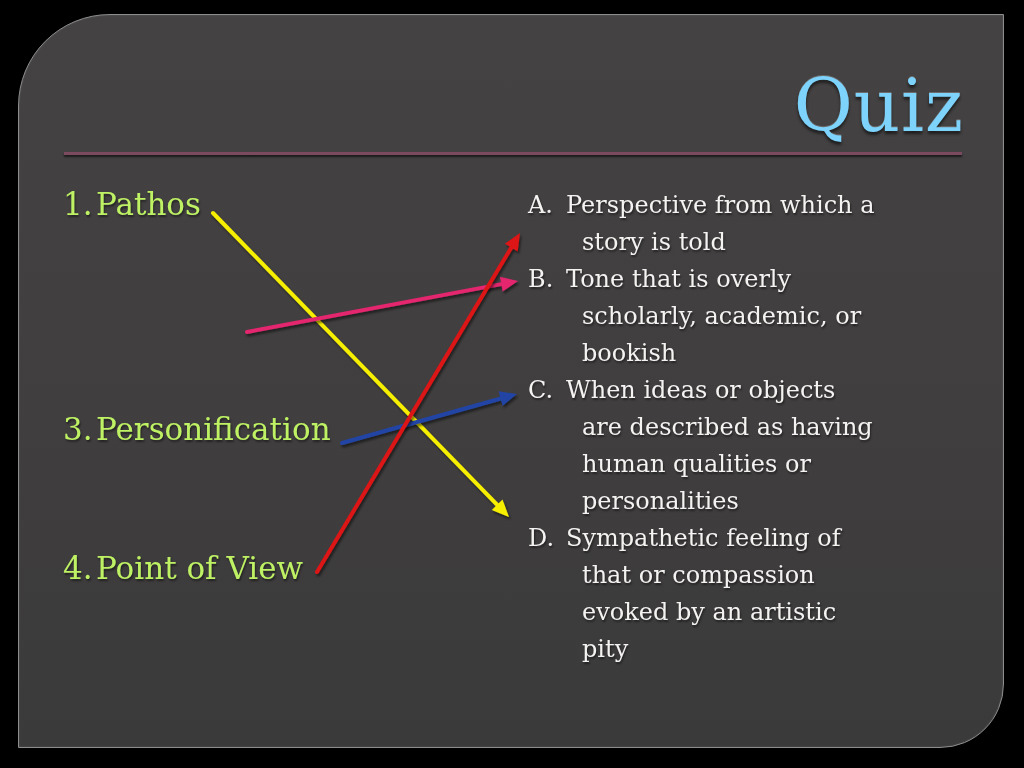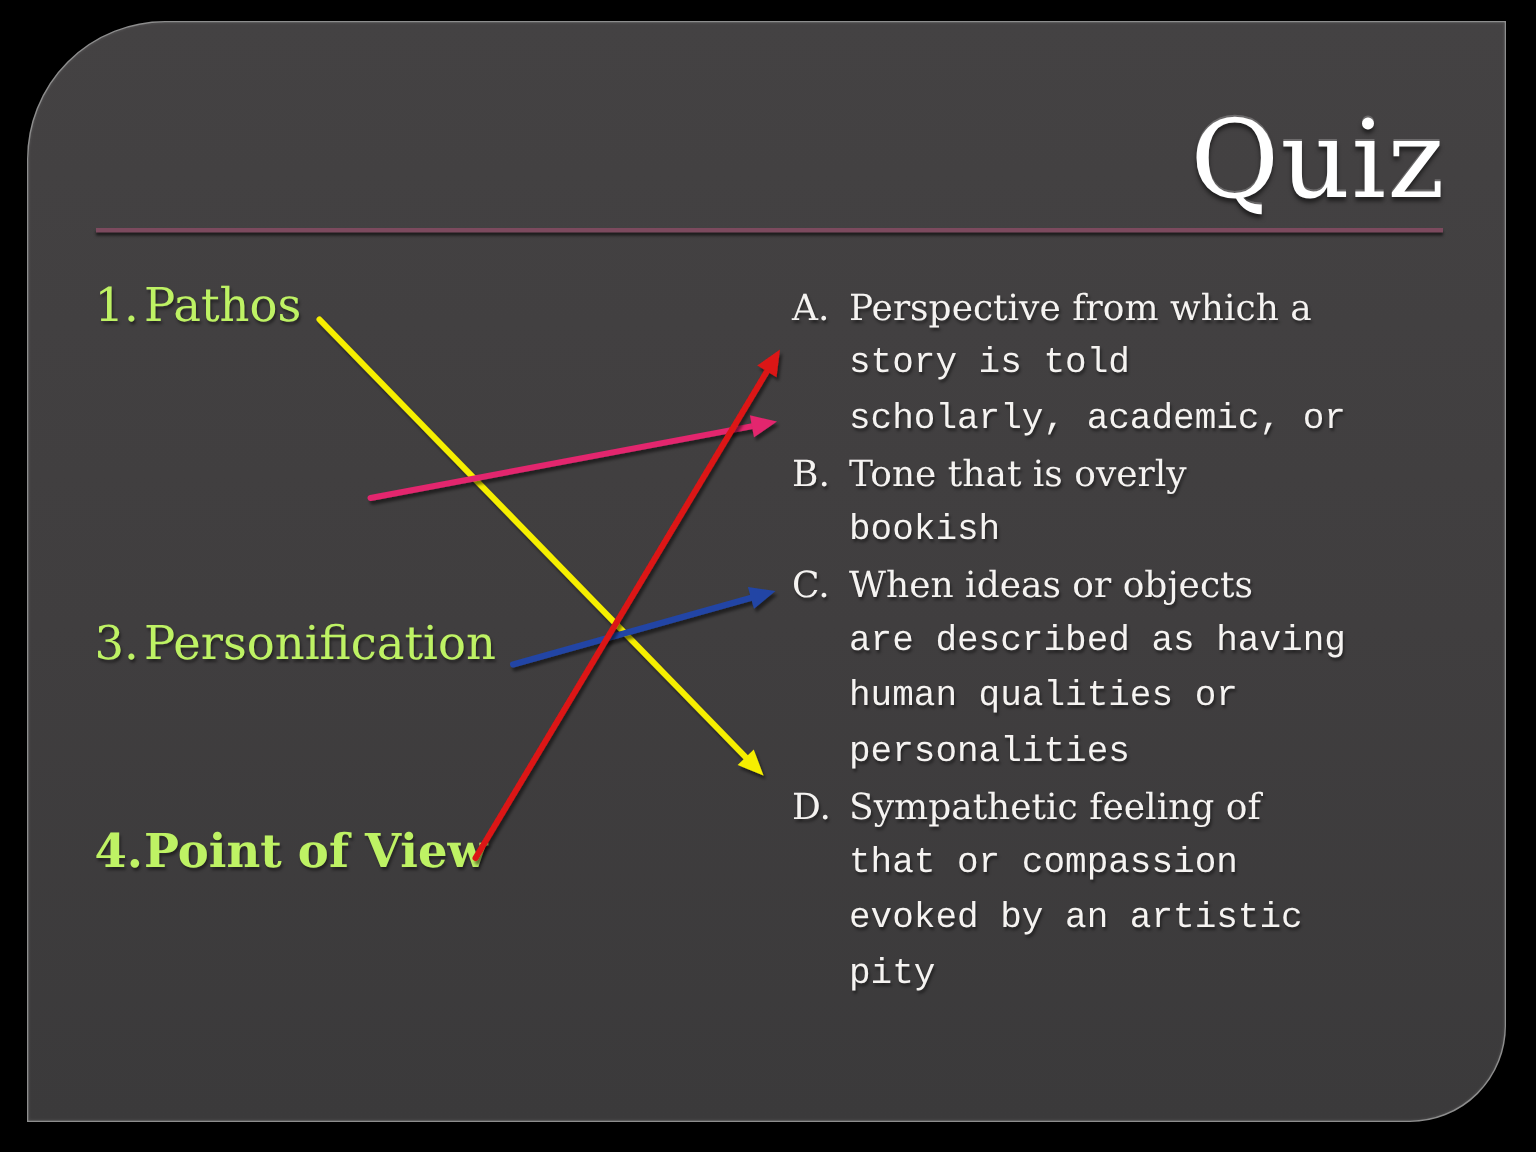--- a/index.html
+++ b/index.html
@@ -29,21 +29,21 @@
     box-sizing: border-box;
     box-shadow: inset 0 0 2px rgba(255,255,255,0.15);
   }
   .slide-title {
     position: absolute;
     top: 70px;
     right: 60px;
     font-size: 72px;
     line-height: 1;
     letter-spacing: 1px;
-    color: #ffffff;
+    color: #7dd3fc;
     text-shadow: 0 3px 3px rgba(0,0,0,0.55), 0 -1px 0 rgba(255,255,255,0.22);
   }
   .divider {
     position: absolute;
     left: 64px;
     top: 152px;
     width: 898px;
     height: 3px;
     background: #7c4a5e;
     box-shadow: 0 2px 2px rgba(0,0,0,0.6);
@@ -57,37 +57,37 @@
     white-space: nowrap;
     text-shadow: 1px 2px 2px rgba(0,0,0,0.45);
   }
   .term .num {
     display: inline-block;
     width: 33px;
   }
   #term-1 { top: 186px; }
   #term-2 { top: 306px; }
   #term-3 { top: 411px; }
-  #term-4 { top: 550px; font-weight: bold; }
+  #term-4 { top: 550px; }
   .definitions {
     position: absolute;
     left: 528px;
     top: 187px;
     width: 460px;
     color: #f5f3f1;
     font-size: 24px;
     line-height: 37px;
     text-shadow: 1px 2px 2px rgba(0,0,0,0.45);
   }
   .def-line { white-space: nowrap; }
   .def-line .letter {
     display: inline-block;
     width: 38px;
   }
-  .def-line.cont { margin-left: 38px; font-family: Liberation Mono, monospace; }
+  .def-line.cont { margin-left: 54px; }
   #arrow-svg {
     position: absolute;
     left: 0;
     top: 0;
     width: 1024px;
     height: 768px;
     pointer-events: none;
   }
 </style>
 </head>
@@ -110,24 +110,24 @@
   <div class="term" id="term-4">
     <span class="num">4.</span><span>Point of View</span>
   </div>
 
   <div class="definitions">
     <div class="def-line first">
       <span class="letter">A.</span><span>Perspective from which a</span>
     </div>
     <div class="def-line cont">story is told</div>
 
-    <div class="def-line cont">scholarly, academic, or</div>
     <div class="def-line first">
       <span class="letter">B.</span><span>Tone that is overly</span>
     </div>
+    <div class="def-line cont">scholarly, academic, or</div>
     <div class="def-line cont">bookish</div>
 
     <div class="def-line first">
       <span class="letter">C.</span><span>When ideas or objects</span>
     </div>
     <div class="def-line cont">are described as having</div>
     <div class="def-line cont">human qualities or</div>
     <div class="def-line cont">personalities</div>
 
     <div class="def-line first">

